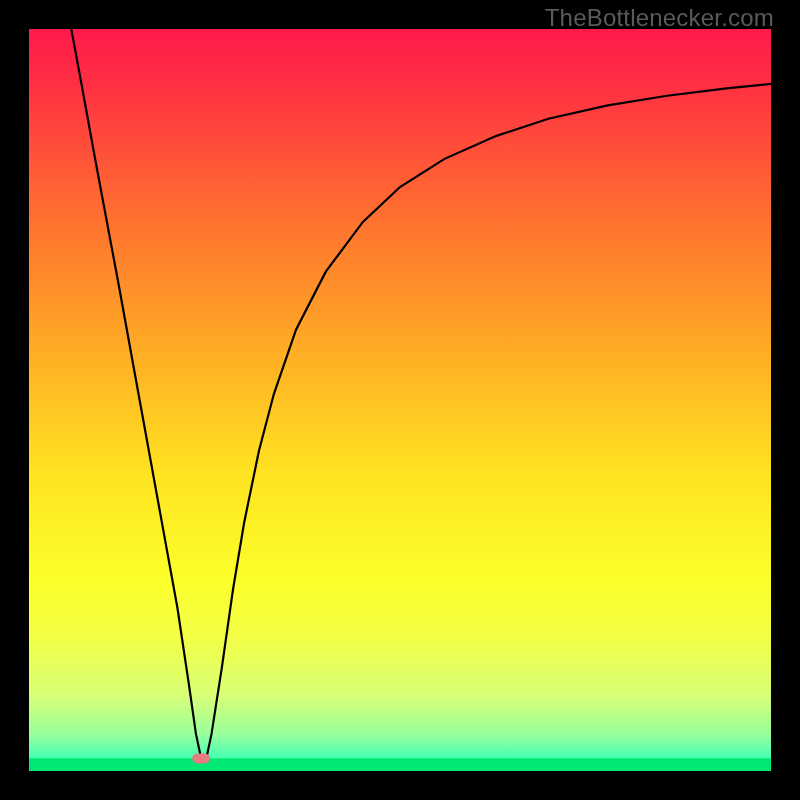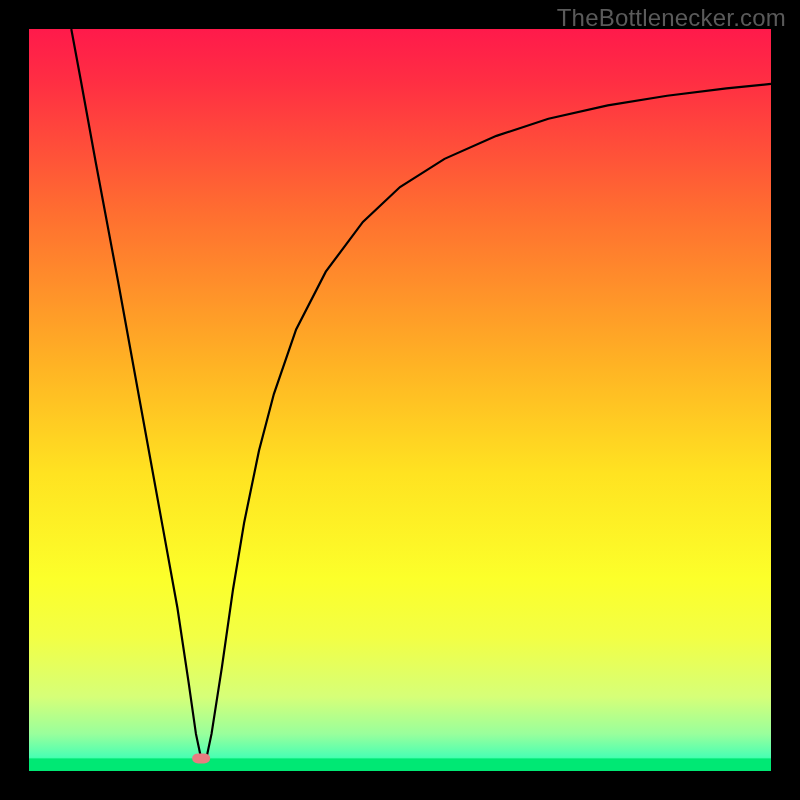--- a/index.html
+++ b/index.html
@@ -21,21 +21,21 @@
     position: absolute;
     left: 29px;
     top: 29px;
     width: 742px;
     height: 742px;
     overflow: hidden;
   }
   .watermark {
     position: absolute;
     top: 4px;
-    right: 14px;
+    right: 26px;
     color: #5a5a5a;
     font-size: 24px;
     letter-spacing: 0.2px;
     font-weight: 500;
   }
 </style>
 </head>
 <body>
 
 <div class="outer">

